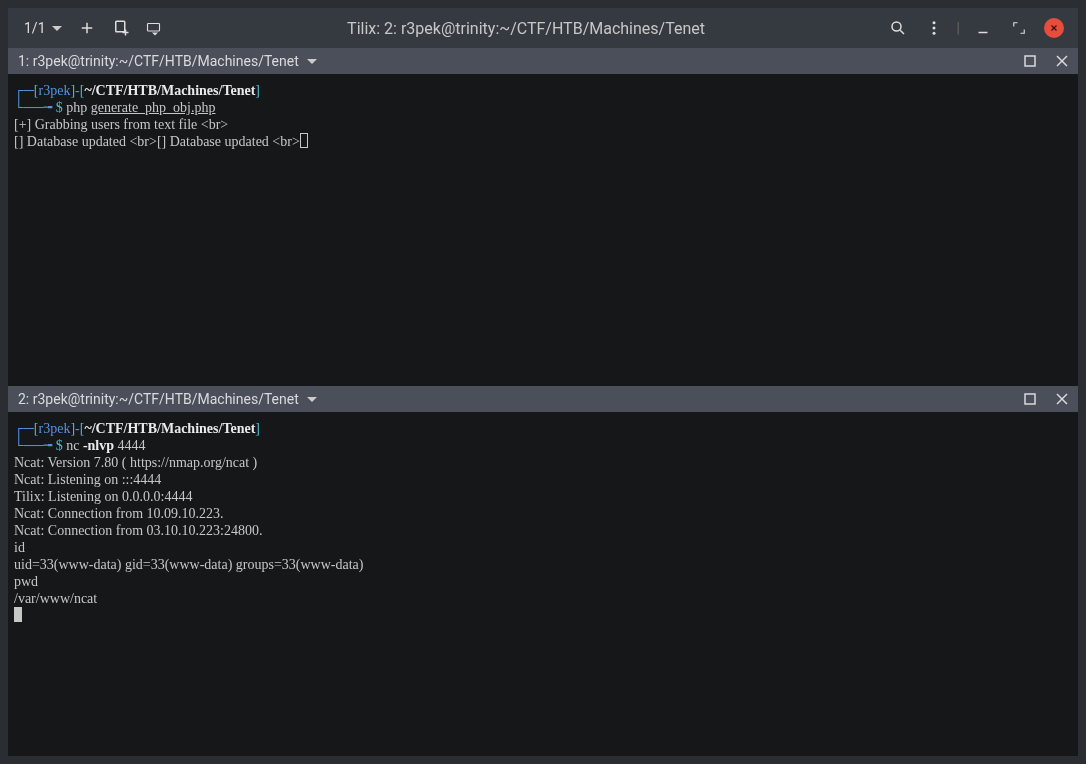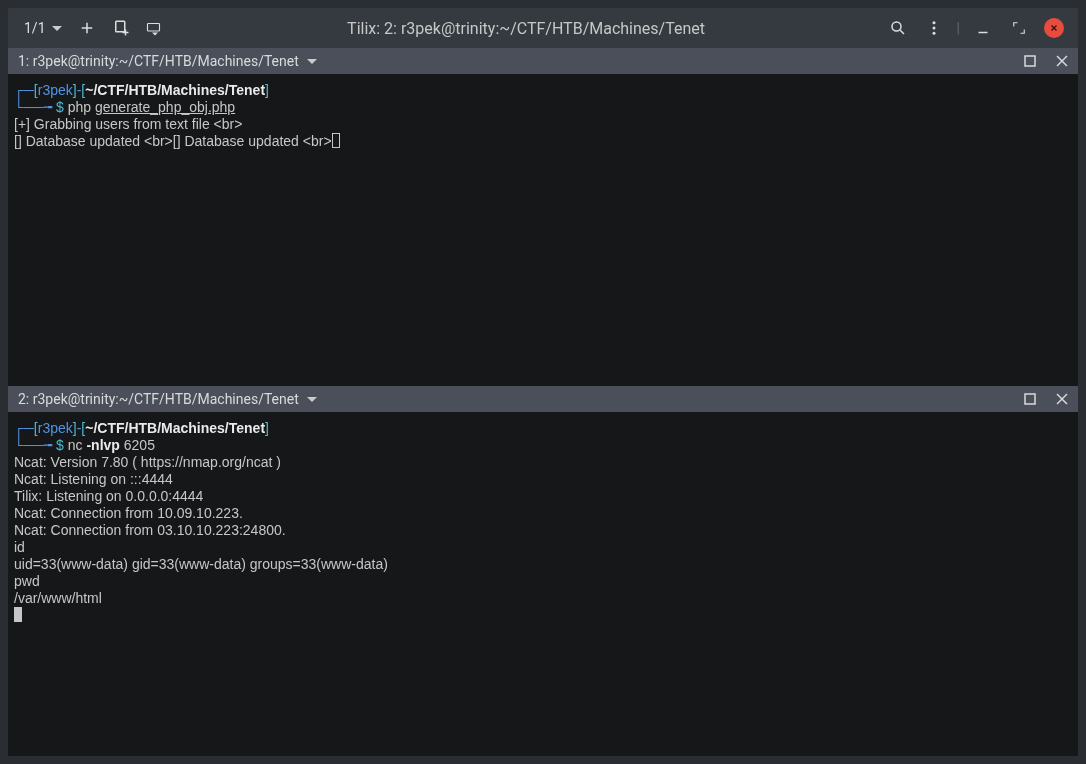--- a/index.html
+++ b/index.html
@@ -137,21 +137,21 @@
     }
     .pane-ctrl svg {
       width: 12px;
       height: 12px;
       display: block;
     }
     .terminal {
       flex: 1;
       background: #161719;
       padding: 8px 6px;
-      font-family: Liberation Sans, sans-serif;
+      font-family: Liberation Serif, serif;
       font-size: 14px;
       line-height: 17px;
       color: #c5c8c6;
       white-space: pre;
       overflow: hidden;
     }
     .blue { color: #5294e2; }
     .cyan { color: #4fb8cc; }
     .white-bold { color: #eaeaea; font-weight: bold; }
     .underline { text-decoration: underline; }
@@ -280,27 +280,27 @@
           </span>
           <span class="pane-ctrl">
             <svg viewBox="0 0 12 12" stroke="currentColor" stroke-width="1.5">
                 <line x1="1" y1="1" x2="11" y2="11"></line>
                 <line x1="1" y1="11" x2="11" y2="1"></line>
               </svg>
           </span>
         </div>
       </div>
       <div class="terminal"><span class="blue">┌─</span><span class="cyan">[</span><span class="blue">r3pek</span><span class="cyan">]</span><span class="blue">-</span><span class="cyan">[</span><span class="white-bold">~/CTF/HTB/Machines/Tenet</span><span class="cyan">]</span>
-<span class="blue">└──╼ </span><span class="cyan">$ </span><span>nc </span><span class="white-bold">-nlvp</span><span> 6205</span>
+<span class="blue">└──╼ </span><span class="cyan">$ </span><span>nc </span><span class="white-bold">-nlvp</span><span> 4444</span>
 <span>Ncat: Version 7.80 ( https://nmap.org/ncat )</span>
 <span>Ncat: Listening on :::4444</span>
 <span>Tilix: Listening on 0.0.0.0:4444</span>
 <span>Ncat: Connection from 10.09.10.223.</span>
 <span>Ncat: Connection from 03.10.10.223:24800.</span>
 <span>id</span>
 <span>uid=33(www-data) gid=33(www-data) groups=33(www-data)</span>
 <span>pwd</span>
-<span>/var/www/html</span>
+<span>/var/www/ncat</span>
 <span class="cursor-block"></span></div>
     </div>
 
   </div>
 </div>
 
 </body></html>

